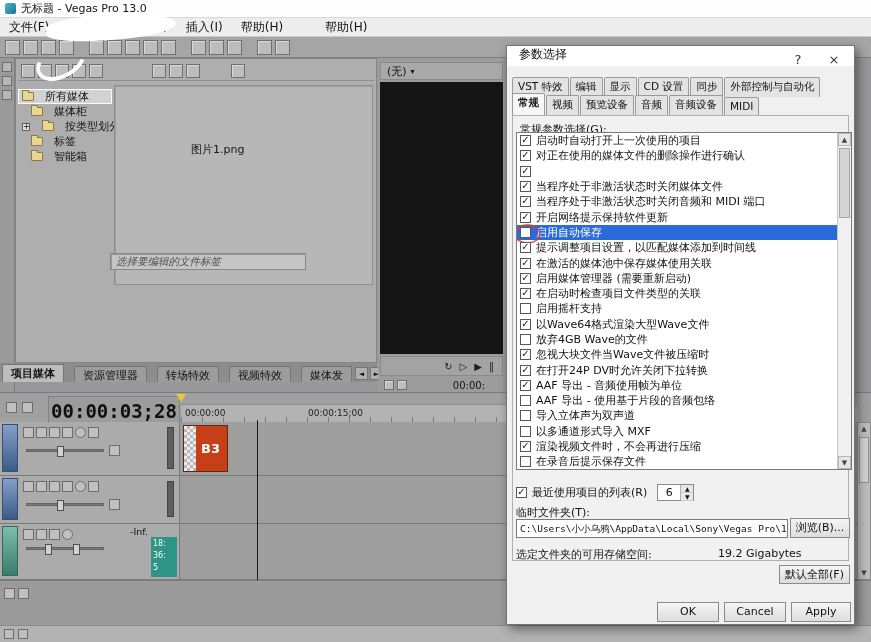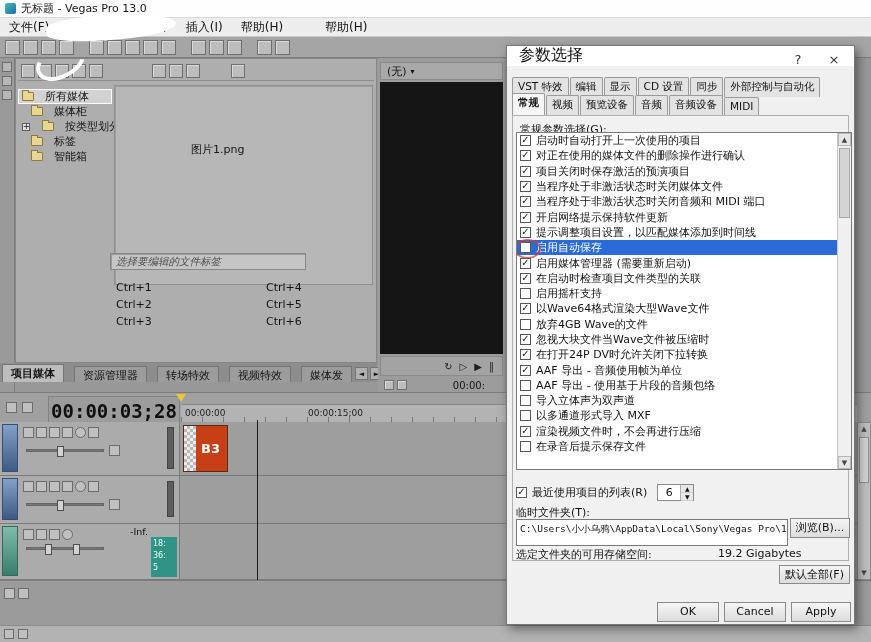--- a/index.html
+++ b/index.html
@@ -98,21 +98,21 @@
 .vs-arrow{position:absolute;left:0;right:0;height:12px;line-height:12px}
 .vs-arrow.up{top:0}.vs-arrow.down{bottom:0}
 
 
 .tl-bottom{left:0;top:580px;width:871px;height:45px;background:#9b9b9b;border-top:1px solid #7d7d7d}
 .bottombar{left:0;top:625px;width:871px;height:17px;background:#b3b3b3;border-top:1px solid #8b8b8b;display:flex;align-items:center;gap:4px;padding:0 4px}
 .bottombar .mini-btn{width:10px;height:10px}
 
 
 .dialog{left:506px;top:45px;width:349px;height:580px;background:#f0f0f0;border:1px solid #767676;box-shadow:3px 4px 10px rgba(0,0,0,.45);z-index:10;font-size:11px;color:#111}
-.dlg-title{position:absolute;left:0;top:0;right:0;height:20px;background:#fff;display:flex;align-items:flex-end;padding:0 12px;font-size:16px}
+.dlg-title{position:absolute;left:0;top:0;right:0;height:20px;background:#fff;display:flex;align-items:flex-start;padding:0 12px;font-size:12px}
 .dlg-help,.dlg-close{position:absolute;top:4px;width:28px;height:20px;text-align:center;line-height:20px;font-size:13px;color:#333}
 .dlg-help{right:42px}.dlg-close{right:6px}
 .tabs-row{position:absolute;left:5px;right:5px;display:flex;align-items:flex-end}
 .tr1{top:31px}.tr2{top:49px}
 .dtab{padding:2px 5px 3px;border:1px solid #9a9a9a;border-bottom:none;background:#e3e3e3;margin-right:1px;border-radius:2px 2px 0 0;white-space:nowrap;font-size:10.5px}
 .dtab.active{background:#f6f6f6;font-weight:bold;padding-bottom:5px;margin-top:-2px}
 .tab-frame{position:absolute;left:5px;top:69px;right:5px;height:446px;border:1px solid #b0b0b0;background:#f1f1f1}
 .group-label{position:absolute;left:13px;top:76px}
 .options-list{position:absolute;left:9px;top:86px;width:336px;height:338px;background:#fff;border:1px solid #7a7a7a}
 .options-rows{position:absolute;left:0;top:0;right:14px;bottom:0;overflow:hidden}
@@ -126,21 +126,21 @@
 .list-scroll{position:absolute;right:0;top:0;bottom:0;width:14px;background:#f0f0f0;border-left:1px solid #c7c7c7;font-size:7px;color:#444;text-align:center}
 .sc-btn{position:absolute;left:0;right:0;height:13px;line-height:13px;background:#e6e6e6;border:1px solid #b6b6b6}
 .sc-btn.up{top:0}.sc-btn.down{bottom:0}
 .sc-thumb{position:absolute;left:1px;right:1px;top:15px;height:70px;background:#d4d4d4;border:1px solid #a8a8a8}
 .recent-row{position:absolute;left:9px;top:438px;display:flex;align-items:center;gap:5px}
 .numbox{display:inline-flex;border:1px solid #8a8a8a;background:#fff;height:17px;margin-left:5px}
 .numval{width:22px;text-align:center;line-height:15px}
 .spin{display:flex;flex-direction:column;width:13px;border-left:1px solid #b0b0b0}
 .spin span{flex:1;font-size:6px;line-height:7px;text-align:center;background:#e8e8e8;border-bottom:1px solid #cfcfcf}
 .temp-label{position:absolute;left:9px;top:459px}
-.path-field{position:absolute;left:9px;top:473px;width:272px;height:27px;background:#fff;border:1px solid #7a7a7a;font-family:"DejaVu Sans Mono","Liberation Mono",monospace;font-size:9.5px;line-height:17px;padding:0 3px;white-space:nowrap;overflow:hidden}
+.path-field{position:absolute;left:9px;top:473px;width:272px;height:19px;background:#fff;border:1px solid #7a7a7a;font-family:"DejaVu Sans Mono","Liberation Mono",monospace;font-size:9.5px;line-height:17px;padding:0 3px;white-space:nowrap;overflow:hidden}
 .dlg-btn{position:absolute;height:20px;background:linear-gradient(180deg,#f5f5f5,#dddddd);border:1px solid #8a8a8a;text-align:center;line-height:18px;font-size:11px}
 .btn-browse{left:283px;top:472px;width:60px}
 .free-label{position:absolute;left:9px;top:501px}
 .free-value{position:absolute;left:211px;top:501px}
 .btn-default{left:272px;top:519px;width:71px;height:19px}
 .btn-ok{left:150px;top:556px;width:62px}
 .btn-cancel{left:217px;top:556px;width:62px}
 .btn-apply{left:284px;top:556px;width:60px}
 </style>
 </head>
@@ -217,28 +217,20 @@
       </div>
       <div class="tree-item child">
         <span class="folder-icon"></span>
         <span class="tree-label">智能箱</span>
       </div>
     </div>
   <div class="media-list">
     <span class="file-label">图片1.png</span>
   </div>
   <div class="tag-input">选择要编辑的文件标签</div>
-  <div class="shortcut-grid">
-    <span>Ctrl+1</span>
-    <span>Ctrl+4</span>
-    <span>Ctrl+2</span>
-    <span>Ctrl+5</span>
-    <span>Ctrl+3</span>
-    <span>Ctrl+6</span>
-  </div>
 </div>
 
 <div class="abs media-tabs">
   <span class="tab-strip">
       <span class="mtab active">项目媒体</span>
       <span class="mtab">资源管理器</span>
       <span class="mtab">转场特效</span>
       <span class="mtab">视频特效</span>
       <span class="mtab">媒体发</span>
     </span>
@@ -401,41 +393,44 @@
         <div class="opt-row">
           <span class="cb checked"></span>
           <span class="opt-label">启动时自动打开上一次使用的项目</span>
         </div>
         <div class="opt-row">
           <span class="cb checked"></span>
           <span class="opt-label">对正在使用的媒体文件的删除操作进行确认</span>
         </div>
         <div class="opt-row">
           <span class="cb checked"></span>
-          <span class="opt-label">项目关闭时保存激活的预演项目</span>
         </div>
         <div class="opt-row">
           <span class="cb checked"></span>
           <span class="opt-label">当程序处于非激活状态时关闭媒体文件</span>
         </div>
         <div class="opt-row">
           <span class="cb checked"></span>
           <span class="opt-label">当程序处于非激活状态时关闭音频和 MIDI 端口</span>
         </div>
         <div class="opt-row">
           <span class="cb checked"></span>
           <span class="opt-label">开启网络提示保持软件更新</span>
-        </div>
-        <div class="opt-row">
-          <span class="cb checked"></span>
-          <span class="opt-label">提示调整项目设置，以匹配媒体添加到时间线</span>
         </div>
         <div class="opt-row hl">
           <span class="cb annot"></span>
           <span class="opt-label">启用自动保存</span>
+        </div>
+        <div class="opt-row">
+          <span class="cb checked"></span>
+          <span class="opt-label">提示调整项目设置，以匹配媒体添加到时间线</span>
+        </div>
+        <div class="opt-row">
+          <span class="cb checked"></span>
+          <span class="opt-label">在激活的媒体池中保存媒体使用关联</span>
         </div>
         <div class="opt-row">
           <span class="cb checked"></span>
           <span class="opt-label">启用媒体管理器 (需要重新启动)</span>
         </div>
         <div class="opt-row">
           <span class="cb checked"></span>
           <span class="opt-label">在启动时检查项目文件类型的关联</span>
         </div>
         <div class="opt-row">

